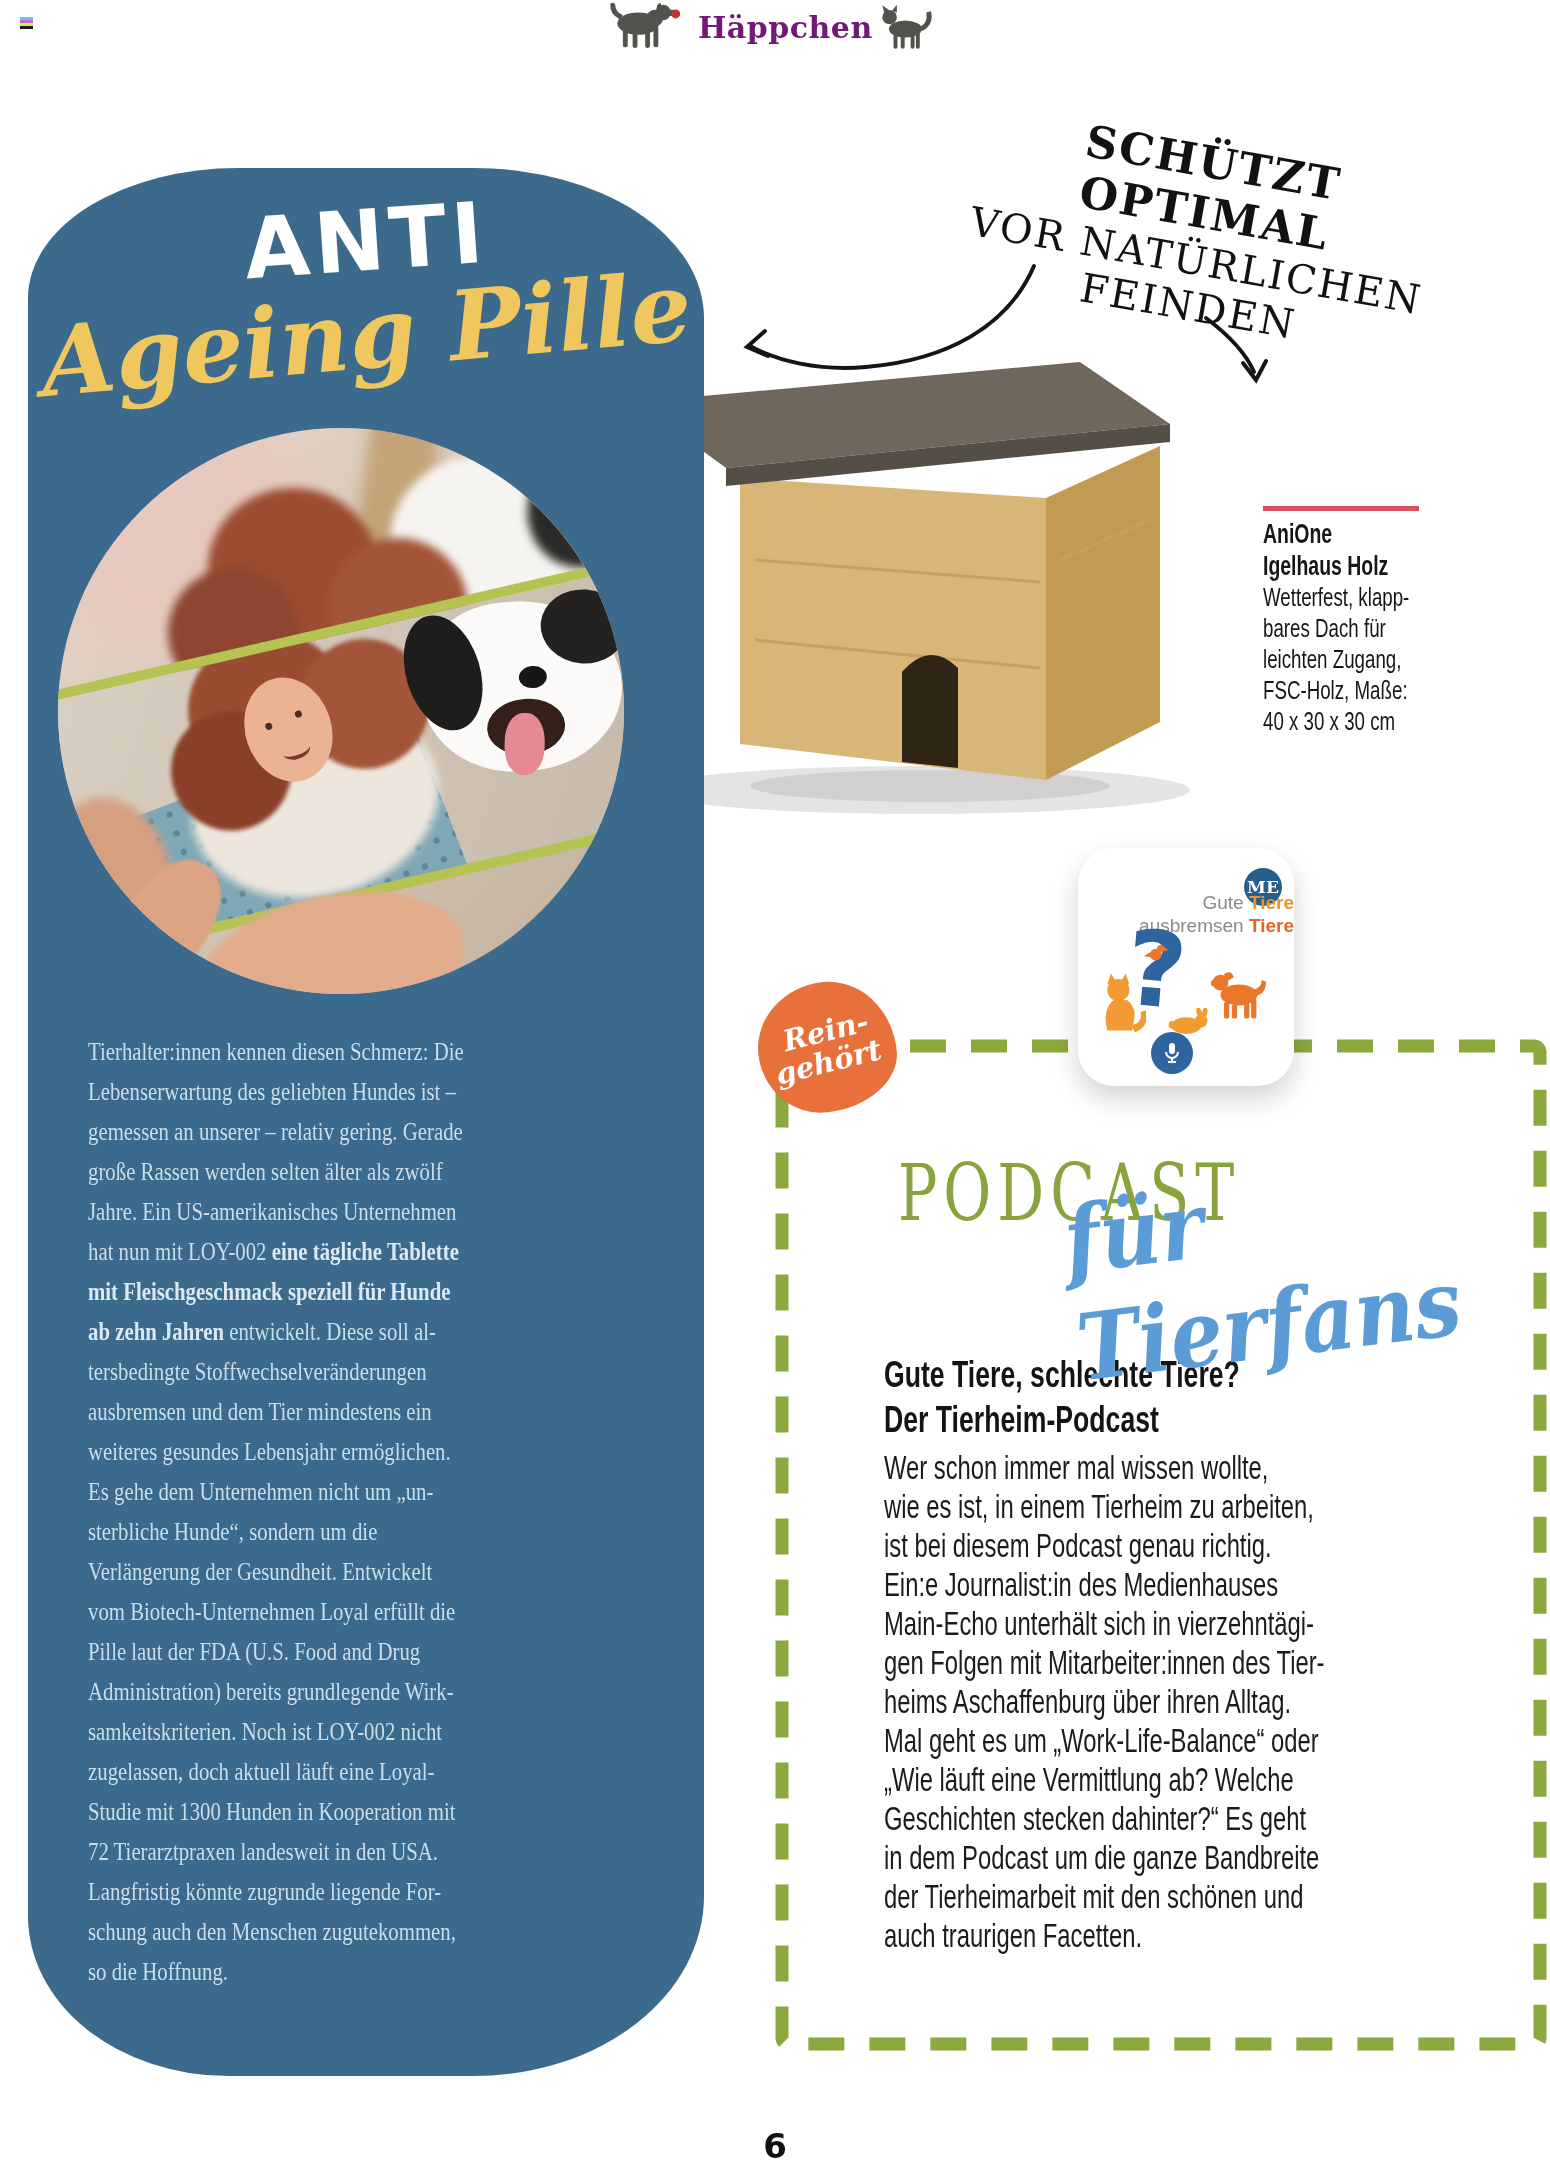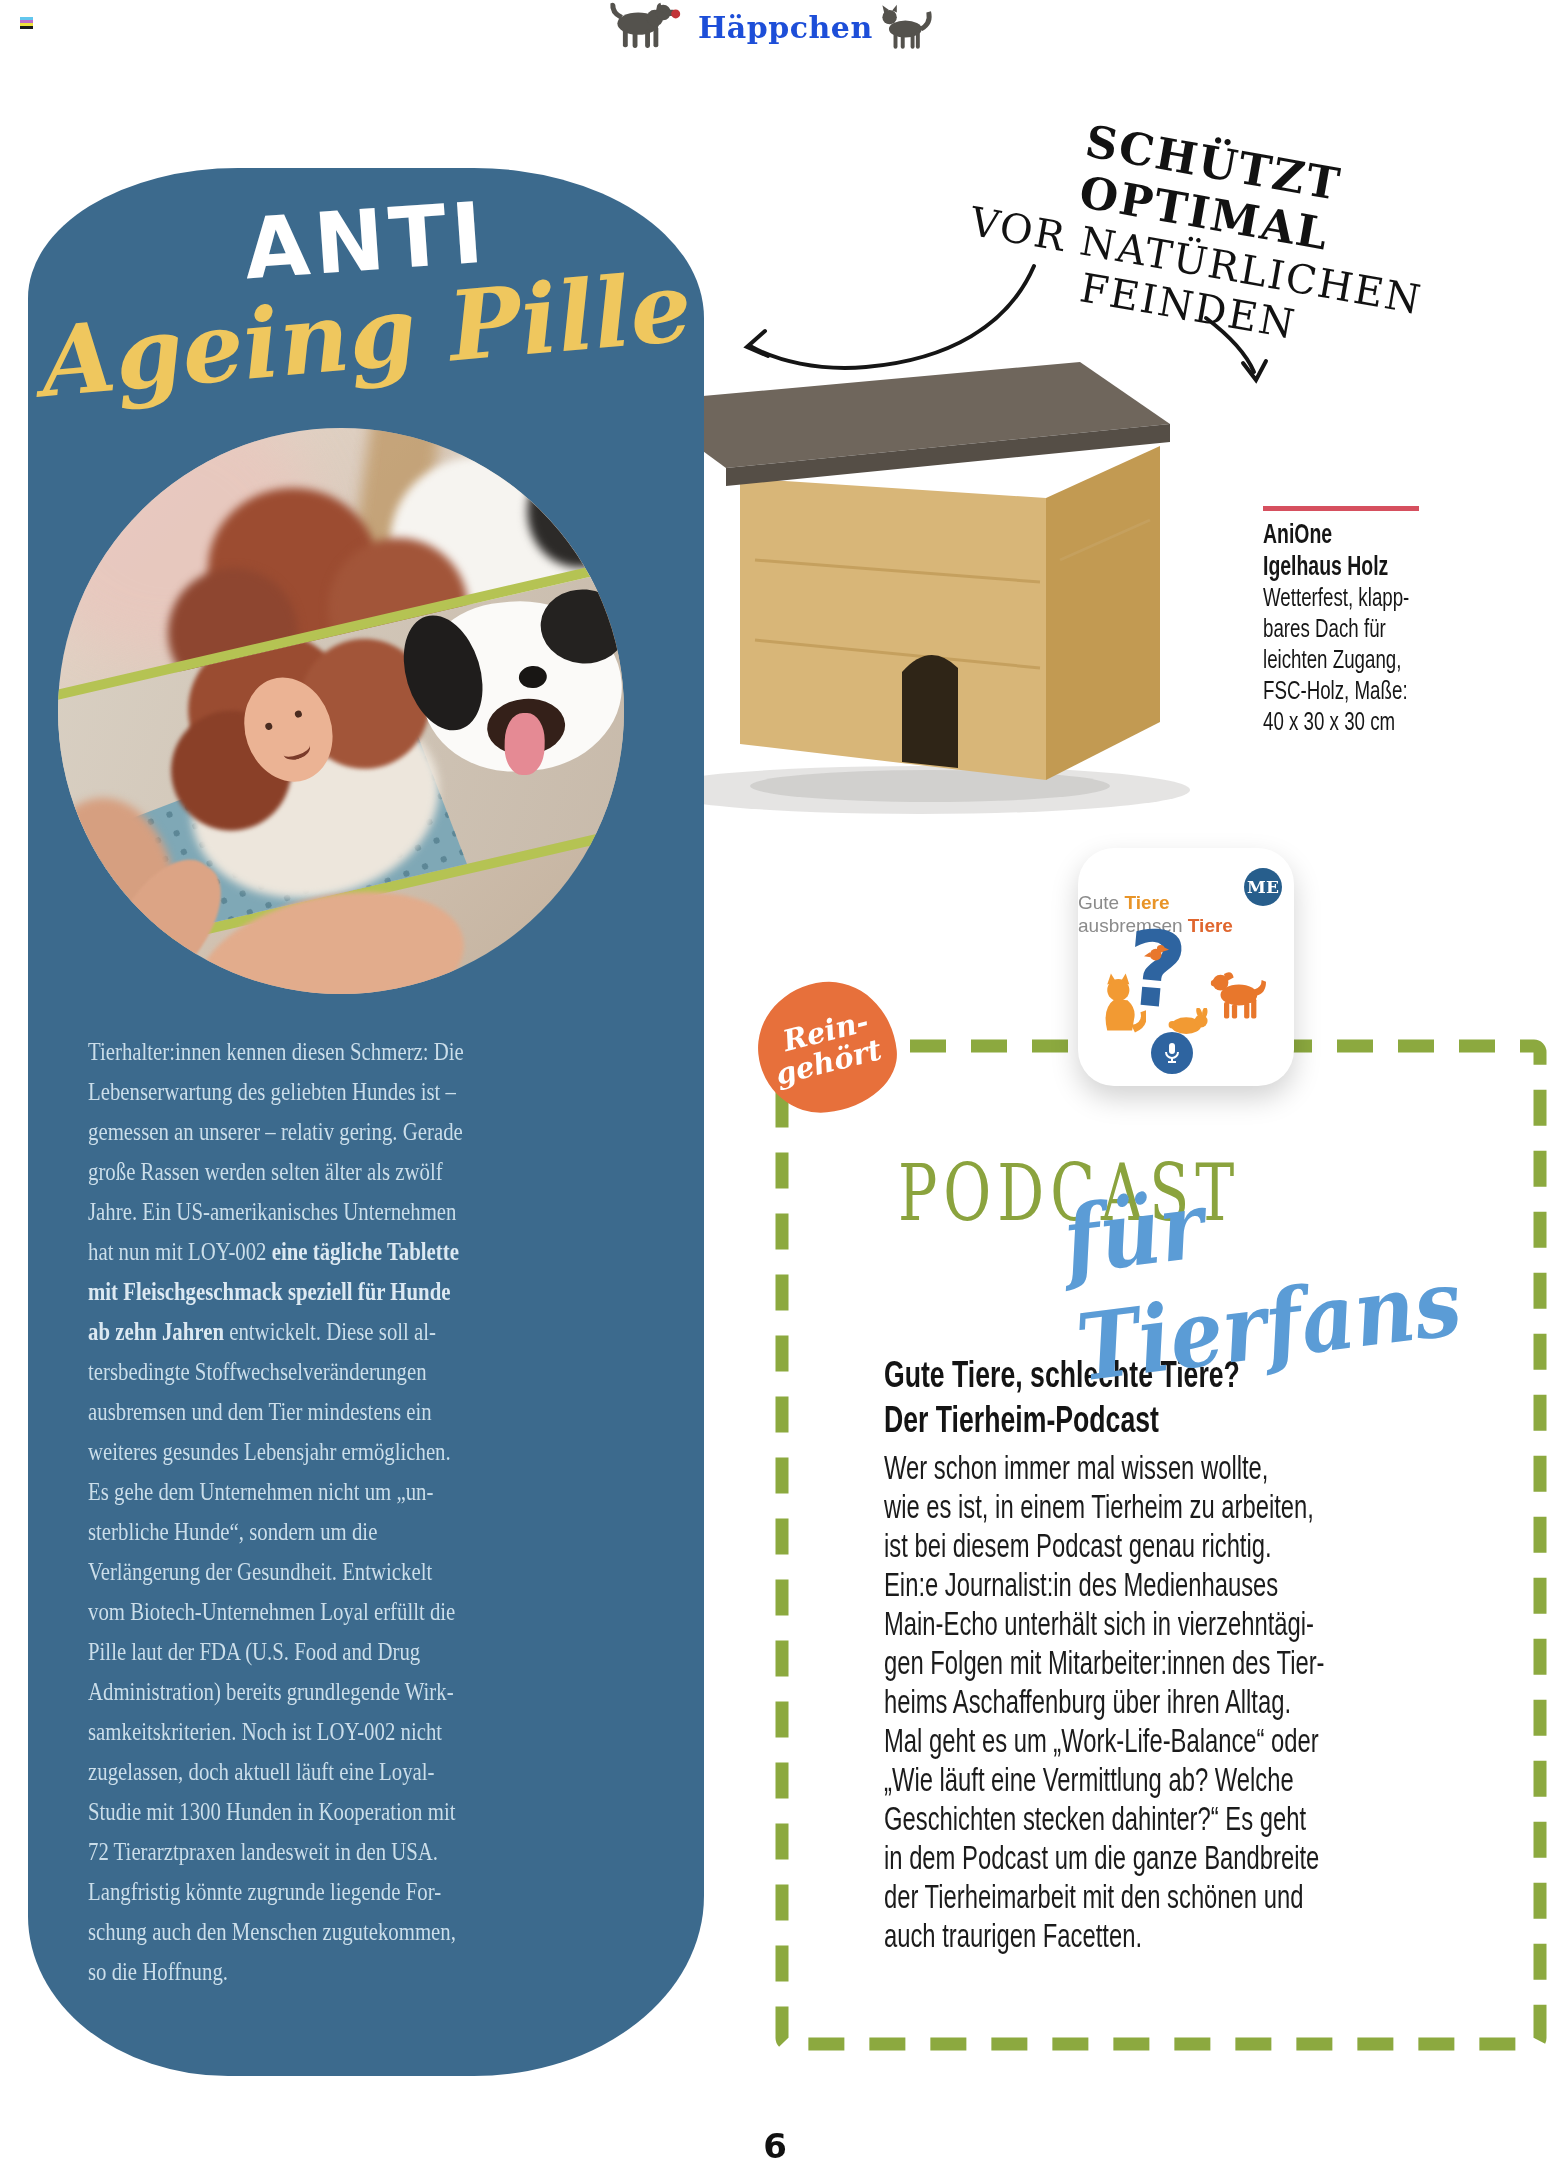--- a/index.html
+++ b/index.html
@@ -7,21 +7,21 @@
   .abs{position:absolute;}
   #page{position:relative;width:1550px;height:2183px;background:#ffffff;overflow:hidden;}
 
   
   #printmark{left:20px;top:17px;width:13px;height:12px;}
   #printmark div{height:3px;width:13px;}
   .pm1{background:#62C7EE;} .pm2{background:#C06CC8;} .pm3{background:#EFE23C;} .pm4{background:#1A1A1A;}
 
   
   #hdr-dog{left:596px;top:0px;width:92px;height:50px;}
-  #hdr-title{left:698px;top:10px;width:170px;font-family:"DejaVu Serif",serif;font-weight:bold;font-size:30px;color:#1d4ed8;letter-spacing:.5px;}
+  #hdr-title{left:698px;top:10px;width:170px;font-family:"DejaVu Serif",serif;font-weight:bold;font-size:30px;color:#701a75;letter-spacing:.5px;}
   #hdr-cat{left:872px;top:4px;width:70px;height:46px;}
 
   
   #card{left:28px;top:168px;width:676px;height:1908px;background:#3C6A8D;
         border-radius:210px 230px 230px 200px / 130px 150px 180px 160px;}
   #anti-title{left:30px;top:192px;width:672px;text-align:center;color:#fff;
         font-family:"DejaVu Sans",sans-serif;font-weight:800;font-size:84px;letter-spacing:5px;transform:rotate(-4deg);}
   #anti-script{left:30px;top:278px;width:672px;text-align:center;color:#EFC75E;
         font-family:"DejaVu Serif",serif;font-style:italic;font-weight:bold;font-size:96px;transform:rotate(-5deg);}
 
@@ -77,21 +77,21 @@
   
   #badge{left:758px;top:982px;width:138px;height:130px;background:#E7703B;
          border-radius:52% 48% 55% 45% / 50% 58% 42% 50%;transform:rotate(-6deg);
          display:flex;flex-direction:column;justify-content:center;align-items:center;z-index:6;}
   #badge .bl{color:#fff;font-family:"DejaVu Serif",serif;font-style:italic;font-weight:bold;font-size:29px;line-height:31px;transform:rotate(-8deg);}
 
   #logo-card{left:1078px;top:848px;width:216px;height:238px;background:#fff;border-radius:36px;
              box-shadow:0 12px 28px rgba(0,0,0,.18);z-index:5;}
   #logo-me{left:166px;top:20px;width:38px;height:38px;background:#275E8C;border-radius:50%;color:#fff;
            font-family:"DejaVu Serif",serif;font-weight:bold;font-size:17px;display:flex;align-items:center;justify-content:center;}
-  .logo-line{left:0;width:216px;text-align:left;font-size:19px;letter-spacing:0;}
+  .logo-line{left:0;width:216px;text-align:right;font-size:19px;letter-spacing:0;}
   #logo-l1{top:44px;}
   #logo-l2{top:67px;}
   .lg-gray{color:#8B8B8B;} .lg-or1{color:#E89428;font-weight:bold;} .lg-or2{color:#E0662E;font-weight:bold;}
   #logo-q{left:48px;top:70px;font-size:104px;font-weight:bold;color:#2E64A0;font-family:"DejaVu Sans",sans-serif;transform:rotate(5deg);line-height:1;}
   #logo-cat{left:20px;top:122px;width:48px;height:64px;}
   #logo-dog{left:132px;top:108px;width:56px;height:76px;}
   #logo-rabbit{left:90px;top:160px;width:42px;height:26px;}
   #logo-bird{left:66px;top:95px;width:25px;height:20px;}
   #logo-mic{left:73px;top:184px;width:42px;height:42px;background:#2E64A0;border-radius:50%;display:flex;align-items:center;justify-content:center;}
 

